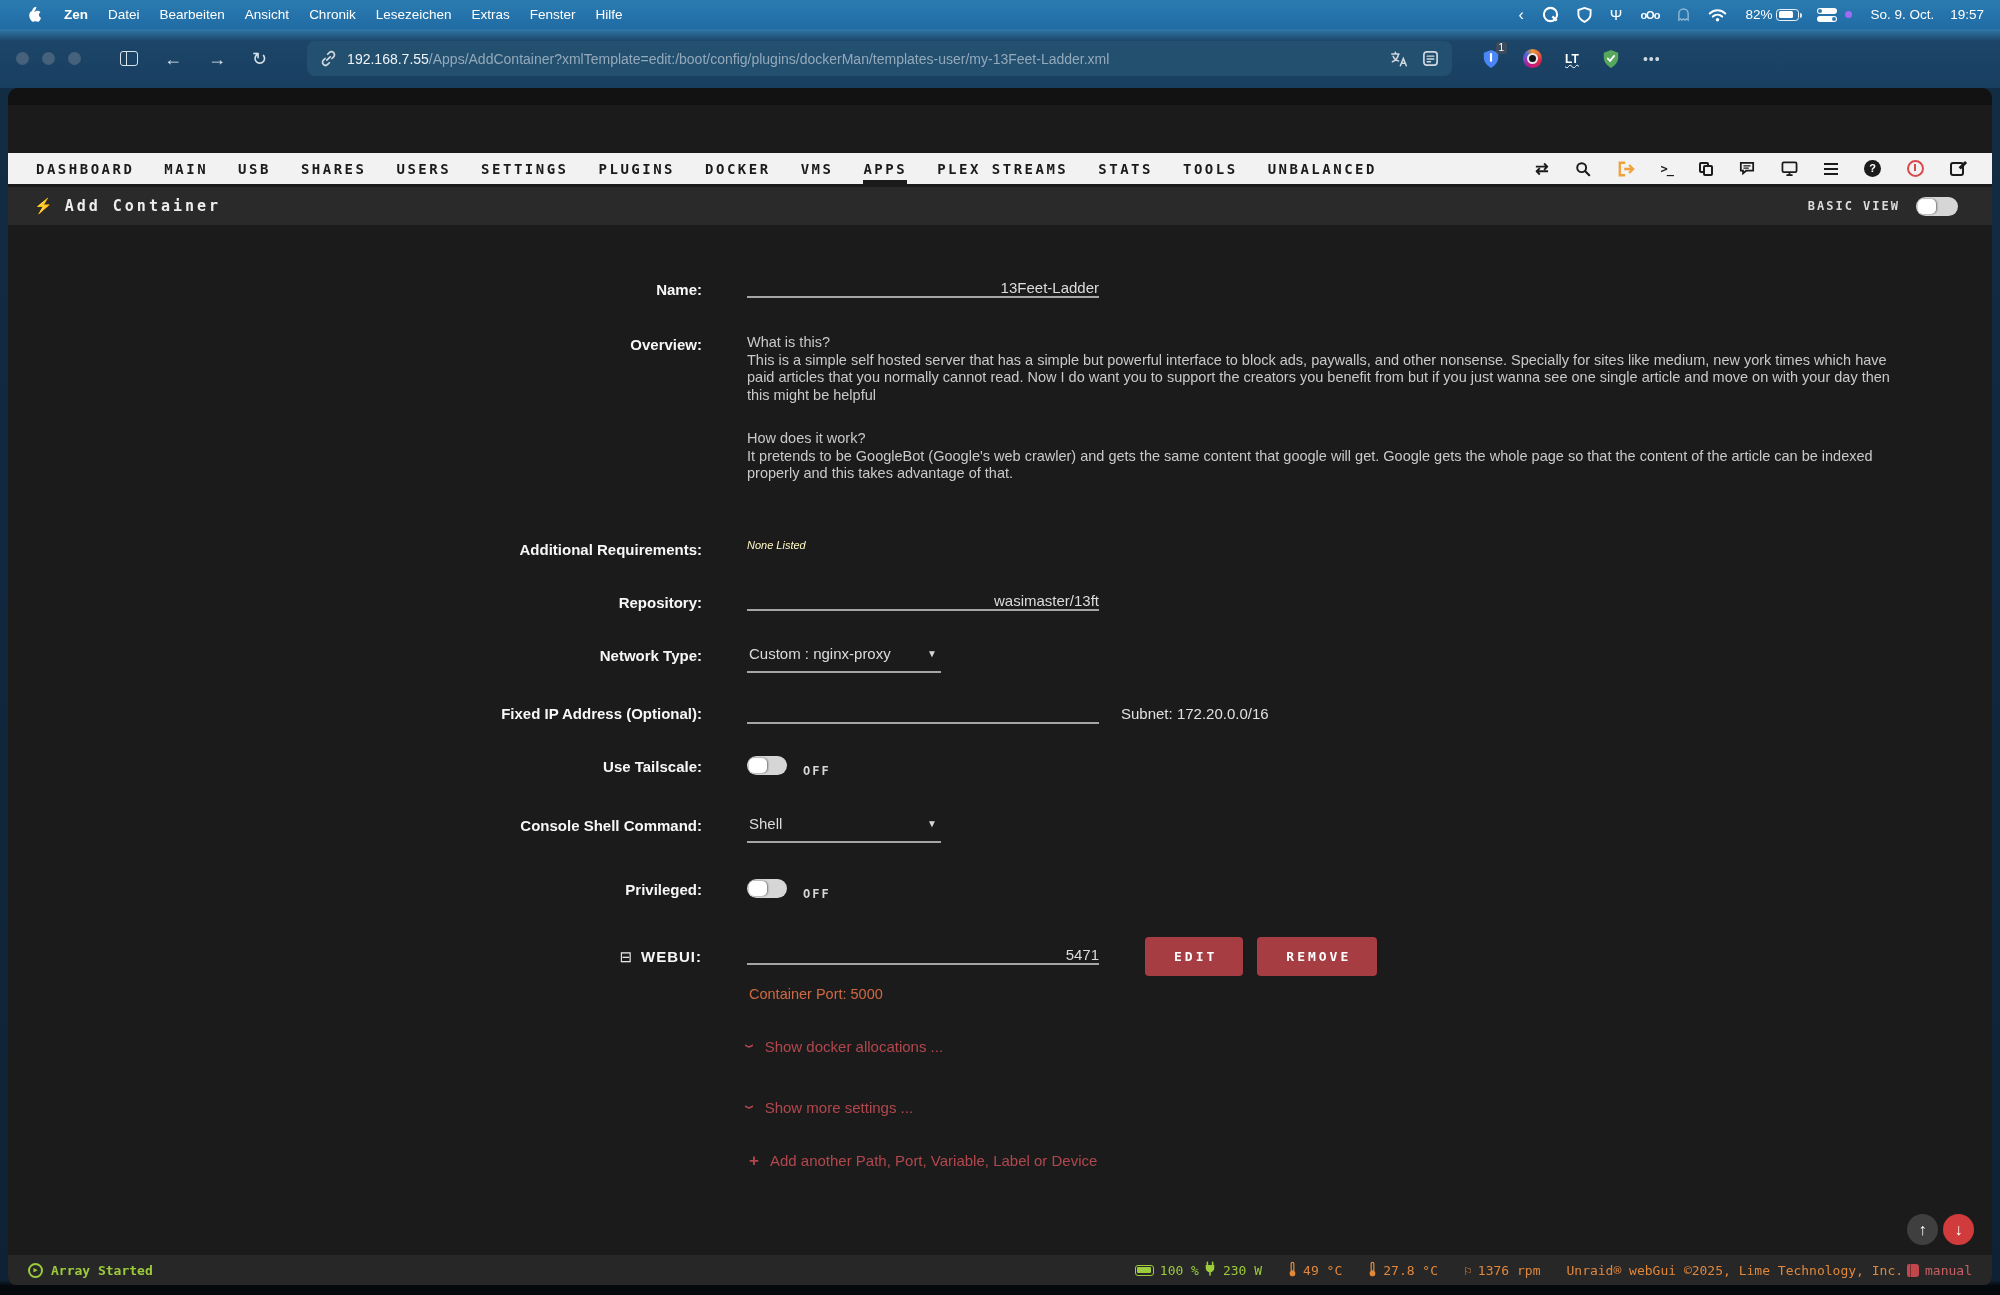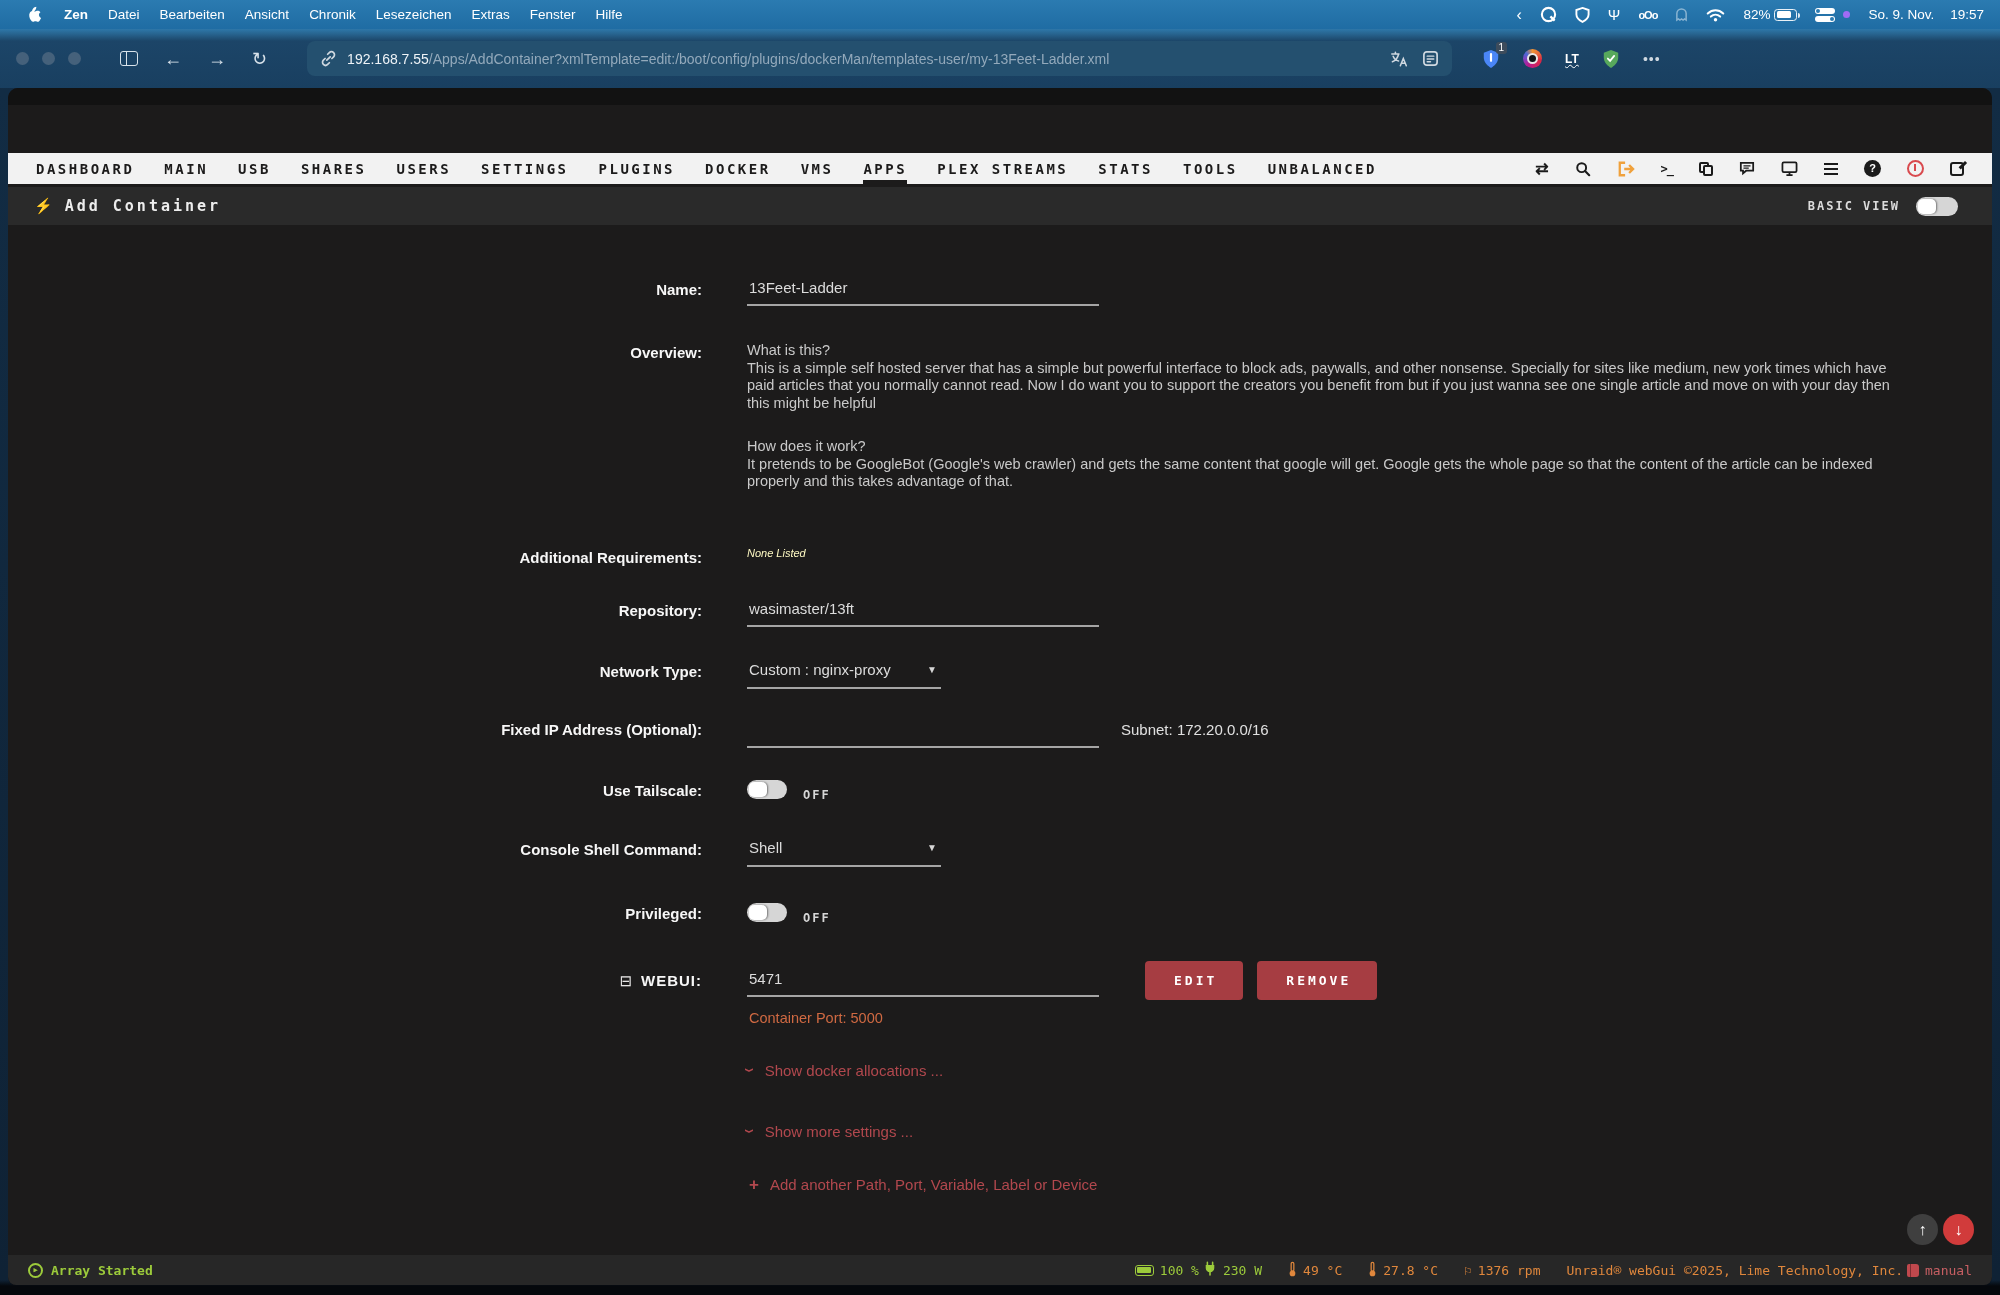--- a/index.html
+++ b/index.html
@@ -94,21 +94,21 @@
     box-shadow:1px 0 2px rgba(0,0,0,.45); }
   .sw-state { margin-left:16px; font-family:"DejaVu Sans Mono",monospace; font-weight:bold; font-size:12px;
     letter-spacing:2px; color:#d6d6d6; }
 
   
   .content { padding-top:54px; }
   .row { display:flex; align-items:flex-start; }
   .lbl { flex:0 0 694px; text-align:right; font-weight:bold; font-size:15px; color:#f7f7f7; padding-top:2px; }
   .fld { margin-left:45px; }
   .inp { width:352px; background:transparent; border:0; border-bottom:2px solid #a5a5a5; color:#dcdcdc;
-    font-size:15px; font-family:"Liberation Sans",sans-serif; padding:0 0 8px 2px; outline:none; }
+    font-size:15px; font-family:"Liberation Sans",sans-serif; padding:0 0 0 2px; outline:none;text-align:right; }
   .para { white-space:pre-line; color:#c9c9c9; font-size:14.5px; line-height:17.5px; margin:0 0 26px; width:1160px; }
   .none-listed { font-style:italic; color:#fef9c3; font-size:11px; }
   .sel { width:194px; border-bottom:2px solid #a5a5a5; display:flex; justify-content:space-between;
     align-items:center; padding:0 4px 9px 2px; font-size:15px; color:#dcdcdc; cursor:default; }
   .sel .arr { font-size:10px; color:#d6d6d6; }
   .subnet { margin-left:22px; color:#e0e0e0; font-size:15px; padding-top:2px; display:inline-block; }
   .webui-lbl { display:inline-flex; align-items:center; gap:9px; }
   .minus-ico { font-weight:normal; font-size:15px; color:#e6e6e6; }
   .btn { margin-left:14px; margin-top:-9px; background:#a63d42; border:0; border-radius:4px; color:#fff;
     font-family:"DejaVu Sans Mono",monospace; font-weight:bold; font-size:13px; letter-spacing:3px;
@@ -199,21 +199,21 @@
         </span>
     </span>
     <span class="mb-ico">
         <span class="toggles-ico">
           <i></i>
           <i></i>
         </span>
       </span>
     <span class="purple-dot"></span>
     <span class="clock">
-      <span>So. 9. Nov.</span>
+      <span>So. 9. Oct.</span>
       <span>19:57</span>
     </span>
   </div>
 </div>
 
 <div class="toolbar">
   <span class="tl"></span>
   <span class="tl"></span>
   <span class="tl"></span>
   <span class="tb-ico">

